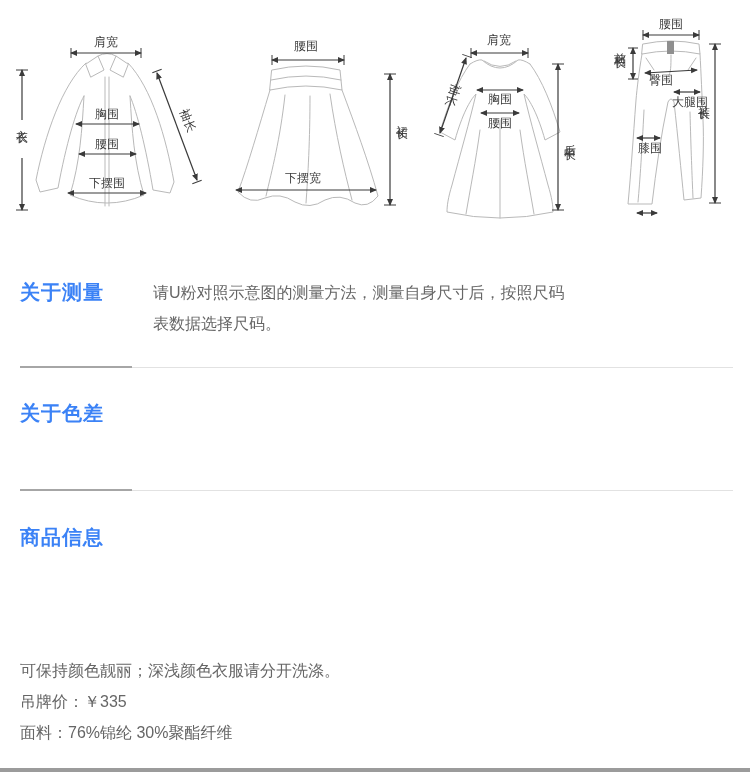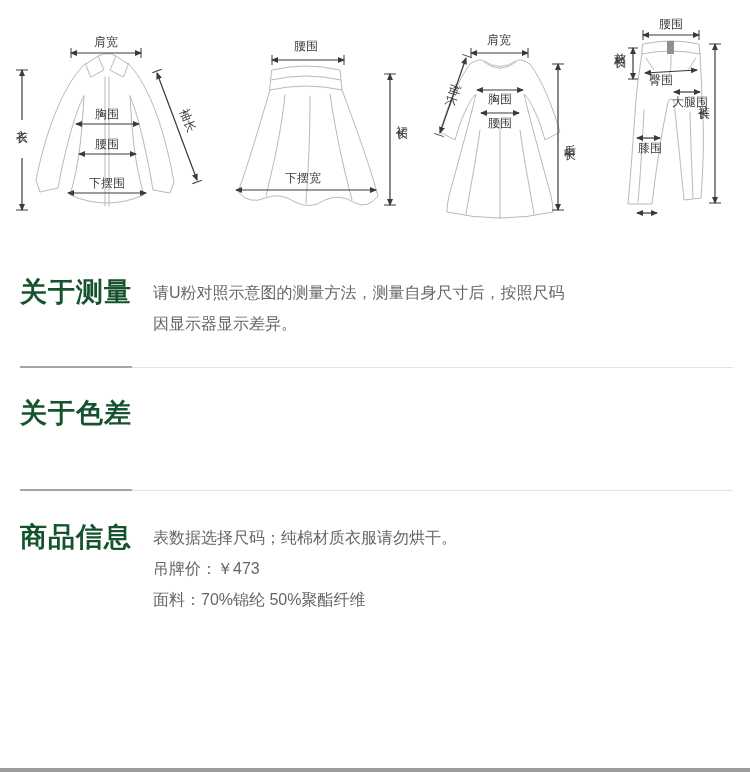--- a/index.html
+++ b/index.html
@@ -10,28 +10,28 @@
   svg.diagrams { position:absolute; left:0; top:0; }
   .ol  { fill:none; stroke:#b9b9b9; stroke-width:1; stroke-linejoin:round; stroke-linecap:round; }
   .ar  { stroke:#3a3a3a; stroke-width:1.2; fill:none; }
   .tk  { stroke:#3a3a3a; stroke-width:1; }
   .lbl { font-size:12px; fill:#3a3a3a; text-anchor:middle; font-family:"Liberation Sans",sans-serif; }
   .vlbl{ writing-mode:vertical-rl; text-orientation:upright; letter-spacing:2px; }
   .fill-tab { fill:#8f8f8f; }
 
   .sec { position:absolute; left:20px; width:713px; display:flex; align-items:flex-start; }
   .sec-title {
-    width:133px; flex:0 0 133px; font-size:27px; font-weight:bold;
-    color:#14532d; line-height:31px; letter-spacing:1px; white-space:nowrap;
+    width:133px; flex:0 0 133px; font-size:20px; font-weight:bold;
+    color:#3b82f6; line-height:31px; letter-spacing:1px; white-space:nowrap;
   }
   .sec-body { font-size:16px; color:#666666; line-height:31px; }
   .sec-body .bl { white-space:nowrap; }
   .sec1 { top:277px; }
   .sec2 { top:398px;align-items:flex-end; }
-  .sec3 { top:522px; }
+  .sec3 { top:522px;flex-direction:column; }
 
   .divider { position:absolute; left:20px; width:713px; height:2px; display:flex; }
   .divider .dark  { width:112px; height:2px; background:#a6a6a6; }
   .divider .light { flex:1; height:1px; margin-top:1px; background:#e2e2e2; }
   .d1 { top:366px; }
   .d2 { top:489px; }
 
   .footer-bar { position:absolute; left:0; top:768px; width:750px; height:4px; background:#9b9b9b; }
 </style>
 </head>
@@ -149,21 +149,21 @@
         <line class="tk" x1="709" y1="203" x2="721" y2="203"></line>
       <text class="lbl vlbl" x="704" y="98">裤长</text>
       <line class="ar" x1="637" y1="213" x2="657" y2="213" marker-start="url(#as)" marker-end="url(#ae)"></line>
     </g>
   </svg>
 
   <div class="sec sec1">
     <div class="sec-title">关于测量</div>
     <div class="sec-body">
       <div class="bl">请U粉对照示意图的测量方法，测量自身尺寸后，按照尺码</div>
-      <div class="bl">因显示器显示差异。</div>
+      <div class="bl">表数据选择尺码。</div>
     </div>
   </div>
 
   <div class="divider d1">
     <span class="dark"></span>
     <span class="light"></span>
   </div>
 
   <div class="sec sec2">
     <div class="sec-title">关于色差</div>
@@ -172,21 +172,21 @@
   </div>
 
   <div class="divider d2">
     <span class="dark"></span>
     <span class="light"></span>
   </div>
 
   <div class="sec sec3">
     <div class="sec-title">商品信息</div>
     <div class="sec-body">
-      <div class="bl">表数据选择尺码；纯棉材质衣服请勿烘干。</div>
-      <div class="bl">吊牌价：￥473</div>
-      <div class="bl">面料：70%锦纶 50%聚酯纤维</div>
+      <div class="bl">可保持颜色靓丽；深浅颜色衣服请分开洗涤。</div>
+      <div class="bl">吊牌价：￥335</div>
+      <div class="bl">面料：76%锦纶 30%聚酯纤维</div>
     </div>
   </div>
 
   <div class="footer-bar"></div>
 
 </div>
 
 </body></html>

